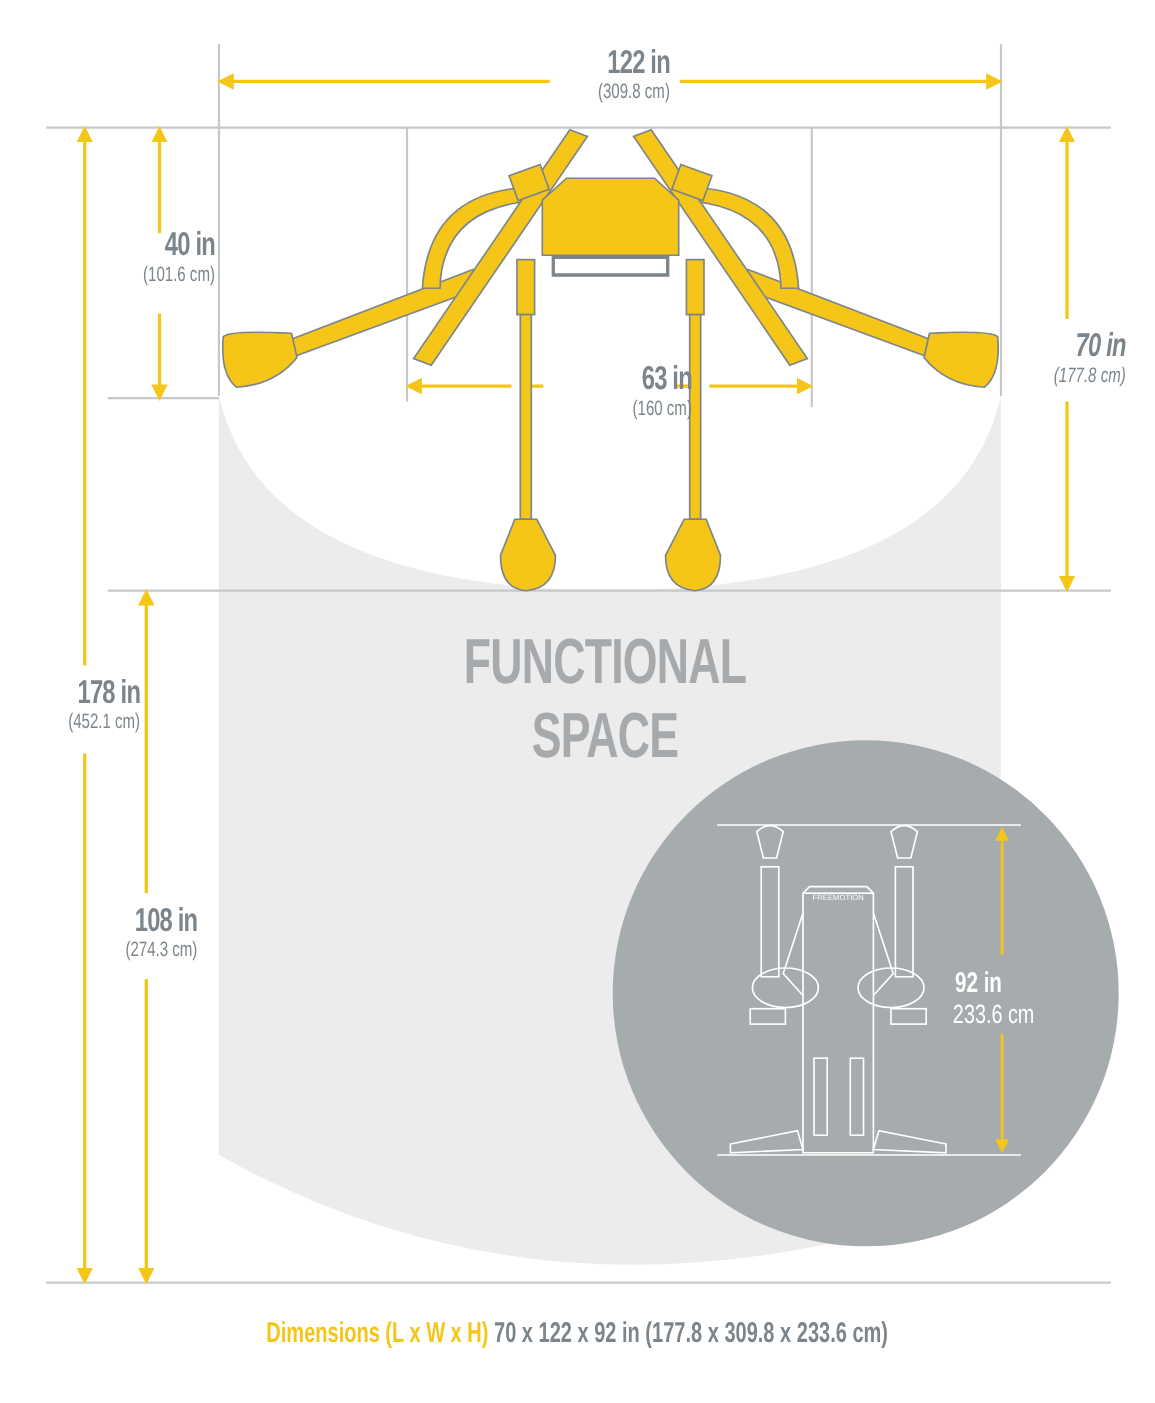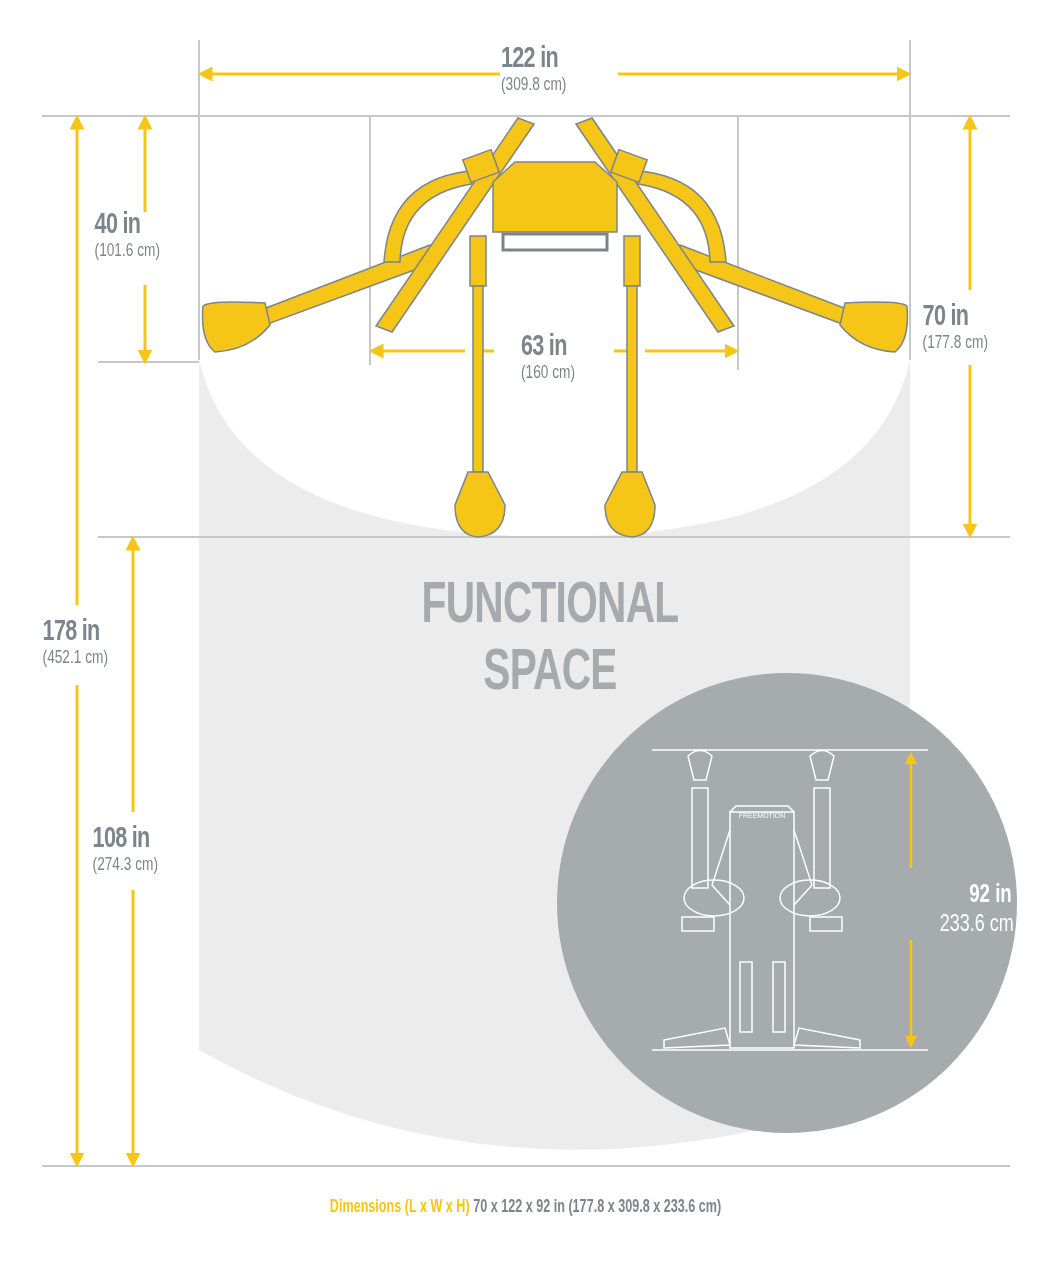--- a/index.html
+++ b/index.html
@@ -1,31 +1,31 @@
 <!DOCTYPE html>
 <html><head>
 <meta charset="utf-8">
 <style>
   html, body { margin: 0; padding: 0; background: #ffffff; }
   body { width: 1050px; height: 1275px; position: relative; overflow: hidden;
          font-family: "Liberation Sans", "DejaVu Sans", sans-serif; }
   #diagram { position: absolute; left: 0; top: 0; width: 1050px; height: 1275px; }
-  .lbl { position: absolute; text-align: left; color: #7c858b; line-height: 1; }
+  .lbl { position: absolute; text-align: right; color: #7c858b; line-height: 1; }
   .lbl .main { font-family: "Liberation Sans", sans-serif; font-weight: bold;
                font-size: 30px; transform: scaleX(0.72); display: block; letter-spacing: -1px; }
   .lbl .sub  { font-family: "Liberation Sans", sans-serif; font-size: 19px;
                transform: scaleX(0.72); display: block; margin-top: 2px; }
   .func-title { position: absolute; left: 300px; top: 568px; width: 500px; text-align: center;
                 font-family: "Liberation Sans", sans-serif; font-weight: bold; font-size: 58px;
                 color: #a6aaad; transform: scaleX(0.7); letter-spacing: -1px; }
-  .h-label { position: absolute; left: 900px; top: 878px; width: 130px; text-align: right; color: #ffffff; }
+  .h-label { position: absolute; left: 850px; top: 878px; width: 130px; text-align: left; color: #ffffff; }
   .h-label .main { font-weight: bold; font-size: 26px; transform: scaleX(0.72); display: block; }
   .h-label .sub { font-size: 24px; transform: scaleX(0.75); display: block; margin-top: 0; }
   .footer { position: absolute; left: 0; top: 1196px; width: 1050px; text-align: center;
-            font-family: "Liberation Sans", sans-serif; font-size: 18px; font-weight: bold; }
+            font-family: "Liberation Sans", sans-serif; font-size: 26px; font-weight: bold; }
   .footer .inner { display: inline-block; transform: scaleX(0.7); white-space: nowrap; }
   .footer .key { color: #f5c518; }
   .footer .val { color: #7c858b; }
 </style>
 </head>
 <body>
 
 <svg id="diagram" viewBox="0 0 1050 1275" xmlns="http://www.w3.org/2000/svg">
   <defs>
     <marker id="arrowY" viewBox="0 0 10 10" refX="5" refY="5" markerWidth="5" markerHeight="5" orient="auto-start-reverse">
@@ -134,29 +134,29 @@
   <span class="sub">(309.8 cm)</span>
 </div>
 <div class="lbl" style="left:75px; top:208px; width:140px;">
   <span class="main">40 in</span>
   <span class="sub">(101.6 cm)</span>
 </div>
 <div class="lbl" style="left:500px; top:330px; width:150px;">
   <span class="main">63 in</span>
   <span class="sub">(160 cm)</span>
 </div>
-<div class="lbl" style="left:903px; top:300px; width:140px;">
+<div class="lbl" style="left:903px; top:300px; width:140px;font-style:italic;">
   <span class="main">70 in</span>
   <span class="sub">(177.8 cm)</span>
 </div>
-<div class="lbl" style="left:23px; top:615px; width:140px;">
+<div class="lbl" style="left:7px; top:615px; width:140px;">
   <span class="main">178 in</span>
   <span class="sub">(452.1 cm)</span>
 </div>
-<div class="lbl" style="left:73px; top:822px; width:140px;">
+<div class="lbl" style="left:59px; top:822px; width:140px;">
   <span class="main">108 in</span>
   <span class="sub">(274.3 cm)</span>
 </div>
 
 <div class="func-title">FUNCTIONAL SPACE</div>
 
 <div class="h-label">
   <span class="main">92 in</span>
   <span class="sub">233.6 cm</span>
 </div>

